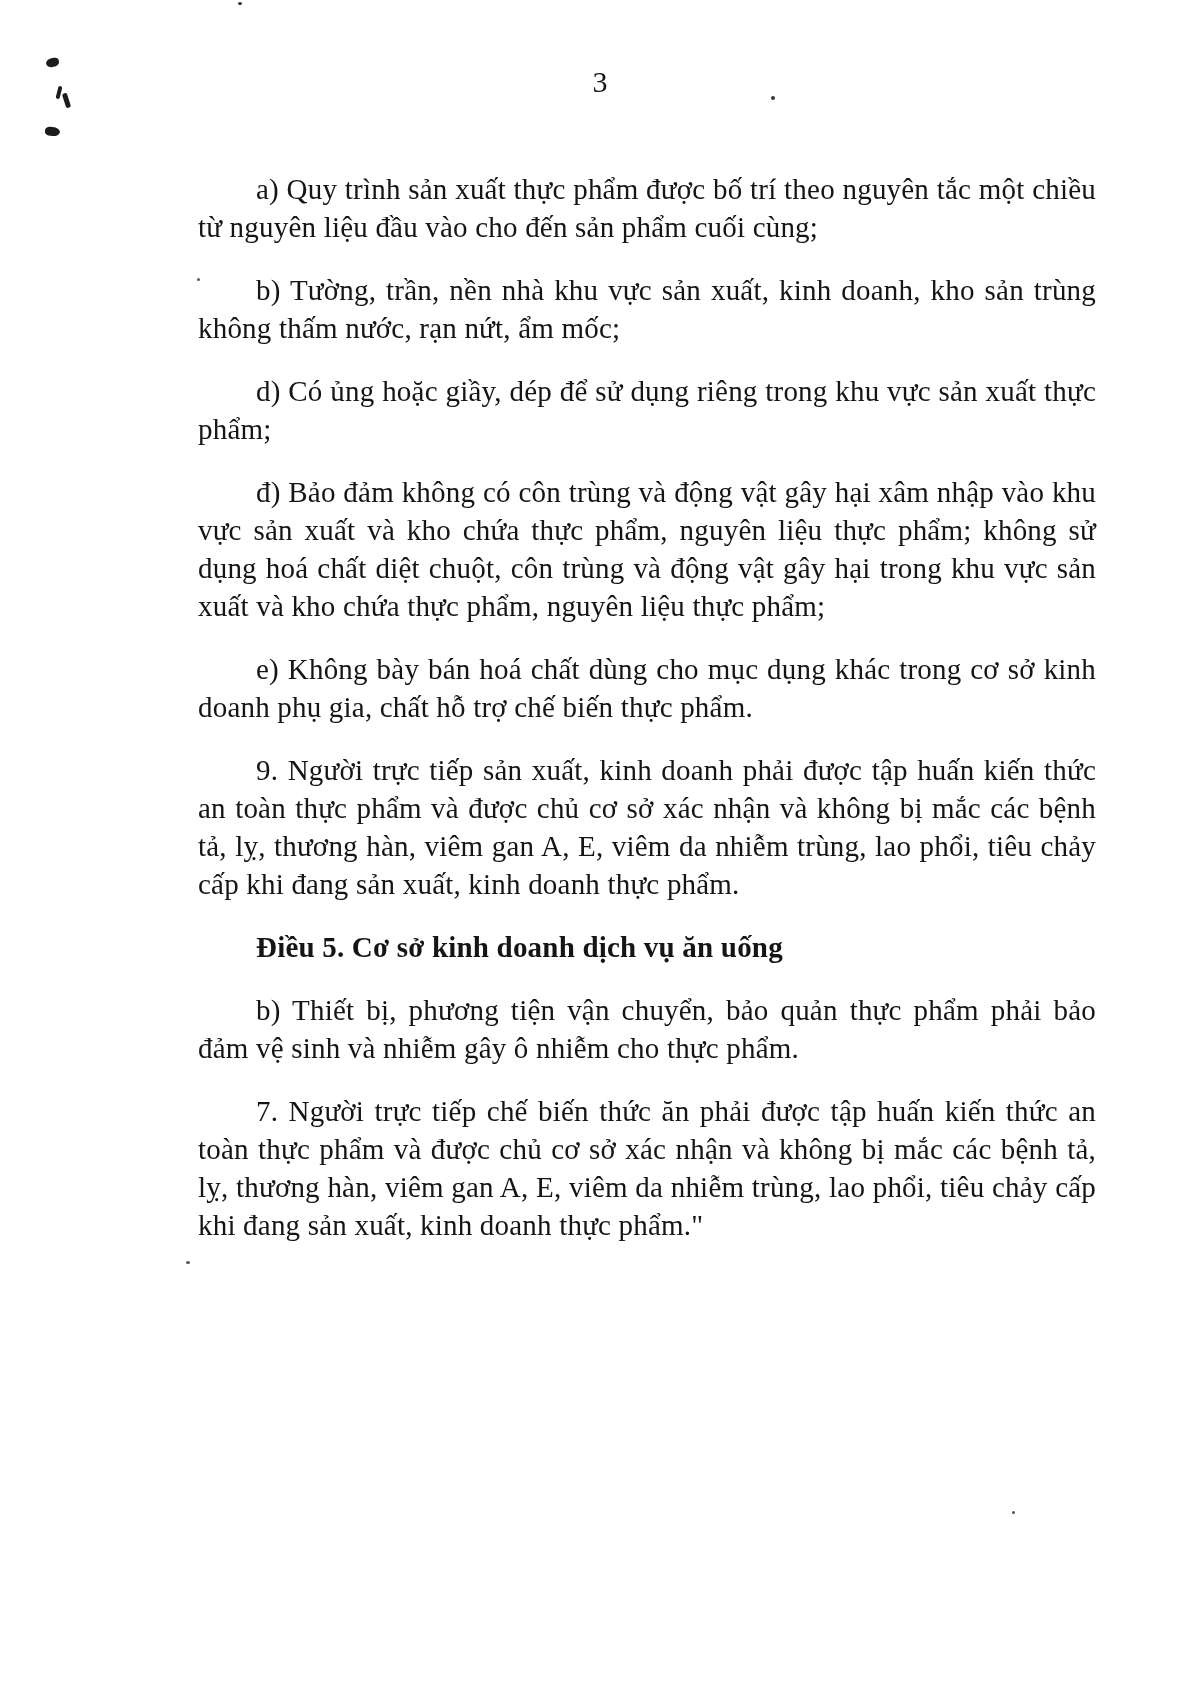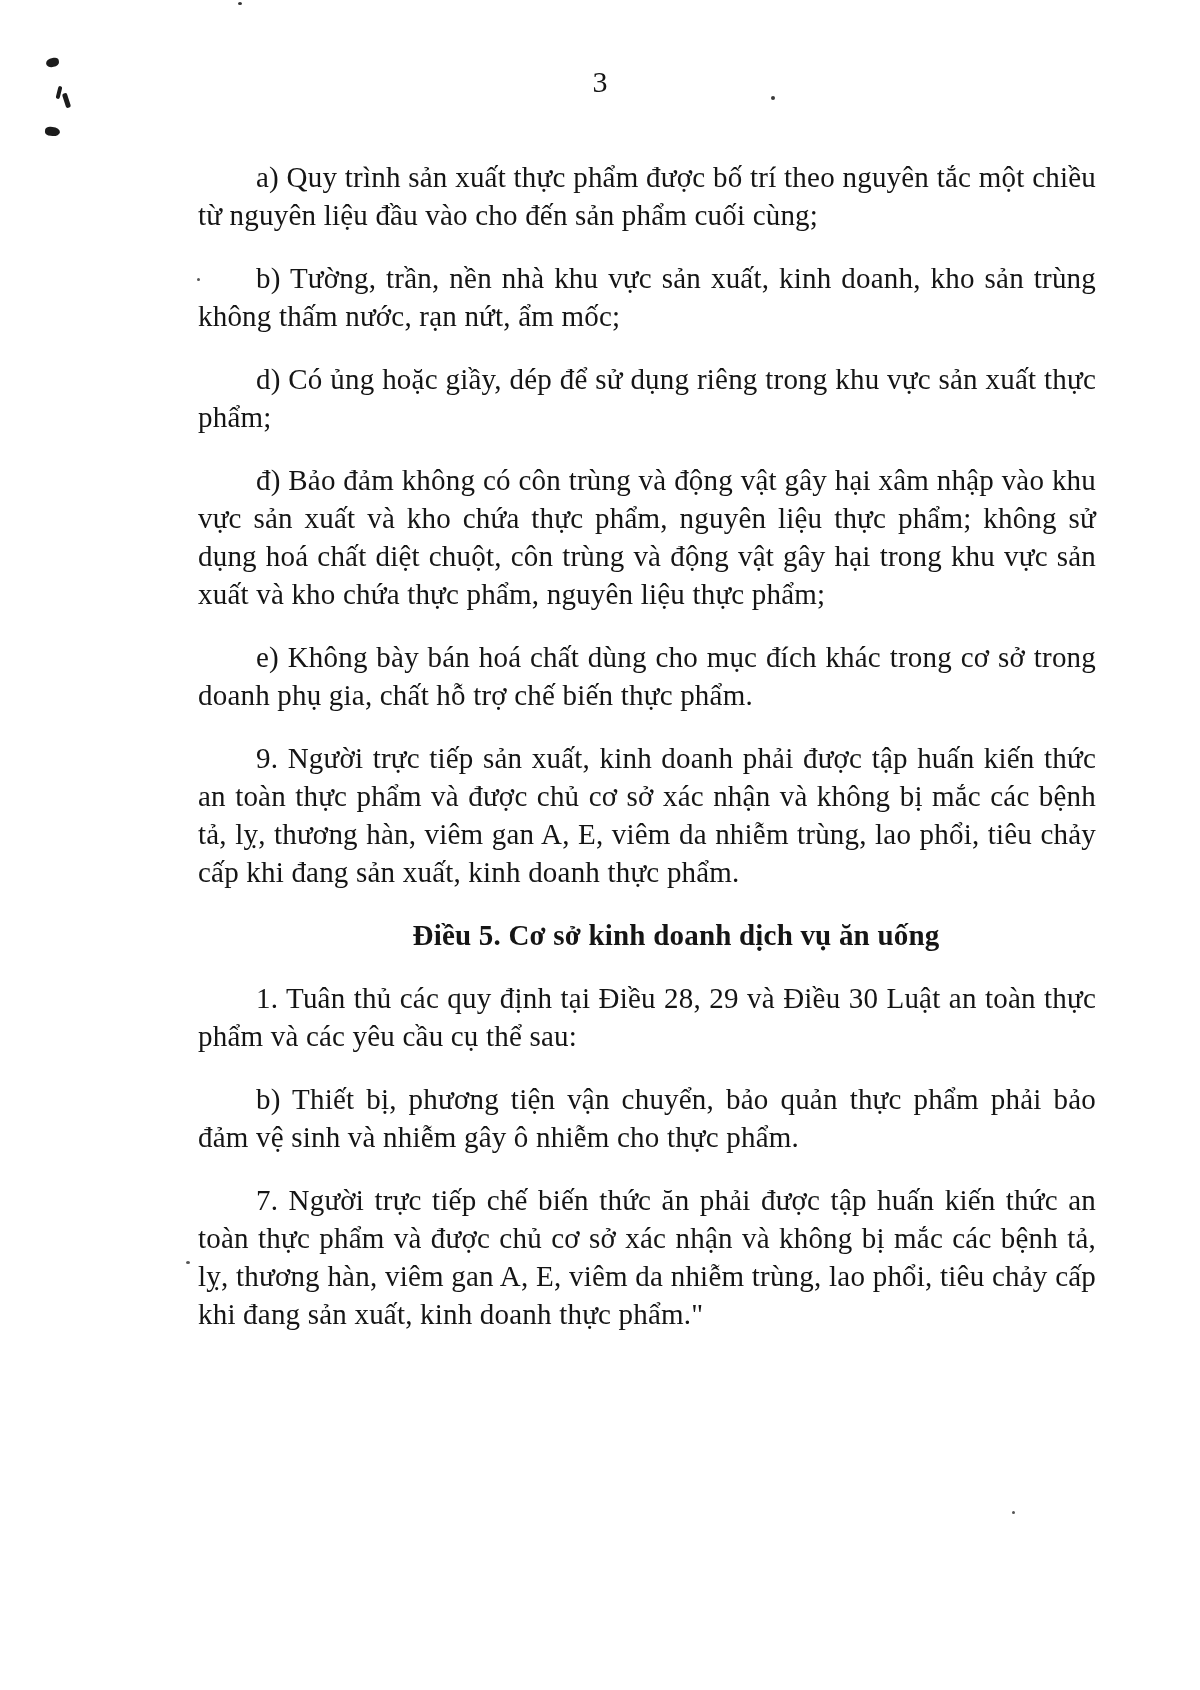--- a/index.html
+++ b/index.html
@@ -21,35 +21,35 @@
     top: 66px;
     left: 0;
     width: 100%;
     text-align: center;
     font-size: 30px;
     line-height: 32px;
   }
   .content {
     position: absolute;
     left: 198px;
-    top: 158px;
+    top: 170px;
     width: 898px;
   }
   .para {
     margin: 25px 0 0 0;
     font-size: 29px;
     line-height: 38px;
     text-align: justify;
     text-indent: 58px;
     letter-spacing: 0.2px;
   }
   .para:first-child { margin-top: 0; }
   .heading {
     font-weight: bold;
-    text-align: center;
+    text-align: left;
   }
   
   .speck {
     position: absolute;
     background: #1c1c1c;
   }
   .speck.blob-1 { left: 46px; top: 58px; width: 13px; height: 9px; border-radius: 60% 40% 50% 50%; transform: rotate(-8deg); }
   .speck.stroke-1 { left: 57px; top: 86px; width: 4px; height: 13px; border-radius: 2px; transform: rotate(14deg); }
   .speck.stroke-2 { left: 64px; top: 93px; width: 5px; height: 15px; border-radius: 2px; transform: rotate(-18deg); }
   .speck.blob-2 { left: 45px; top: 127px; width: 15px; height: 9px; border-radius: 40% 60% 55% 45%; transform: rotate(5deg); }
@@ -74,21 +74,20 @@
   <div class="speck dot-3"></div>
   <div class="speck dot-4"></div>
 
   <div class="page-number">3</div>
 
   <div class="content">
     <p class="para">a) Quy trình sản xuất thực phẩm được bố trí theo nguyên tắc một chiều từ nguyên liệu đầu vào cho đến sản phẩm cuối cùng;</p>
     <p class="para">b) Tường, trần, nền nhà khu vực sản xuất, kinh doanh, kho sản trùng không thấm nước, rạn nứt, ẩm mốc;</p>
     <p class="para">d) Có ủng hoặc giầy, dép để sử dụng riêng trong khu vực sản xuất thực phẩm;</p>
     <p class="para">đ) Bảo đảm không có côn trùng và động vật gây hại xâm nhập vào khu vực sản xuất và kho chứa thực phẩm, nguyên liệu thực phẩm; không sử dụng hoá chất diệt chuột, côn trùng và động vật gây hại trong khu vực sản xuất và kho chứa thực phẩm, nguyên liệu thực phẩm;</p>
-    <p class="para">e) Không bày bán hoá chất dùng cho mục đích khác trong cơ sở trong doanh phụ gia, chất hỗ trợ chế biến thực phẩm.</p>
+    <p class="para">e) Không bày bán hoá chất dùng cho mục dụng khác trong cơ sở kinh doanh phụ gia, chất hỗ trợ chế biến thực phẩm.</p>
     <p class="para">9. Người trực tiếp sản xuất, kinh doanh phải được tập huấn kiến thức an toàn thực phẩm và được chủ cơ sở xác nhận và không bị mắc các bệnh tả, lỵ, thương hàn, viêm gan A, E, viêm da nhiễm trùng, lao phổi, tiêu chảy cấp khi đang sản xuất, kinh doanh thực phẩm.</p>
     <p class="para heading">Điều 5. Cơ sở kinh doanh dịch vụ ăn uống</p>
-    <p class="para">1. Tuân thủ các quy định tại Điều 28, 29 và Điều 30 Luật an toàn thực phẩm và các yêu cầu cụ thể sau:</p>
     <p class="para">b) Thiết bị, phương tiện vận chuyển, bảo quản thực phẩm phải bảo đảm vệ sinh và nhiễm gây ô nhiễm cho thực phẩm.</p>
     <p class="para">7. Người trực tiếp chế biến thức ăn phải được tập huấn kiến thức an toàn thực phẩm và được chủ cơ sở xác nhận và không bị mắc các bệnh tả, lỵ, thương hàn, viêm gan A, E, viêm da nhiễm trùng, lao phổi, tiêu chảy cấp khi đang sản xuất, kinh doanh thực phẩm."</p>
   </div>
 
 </div>
 
 </body></html>

